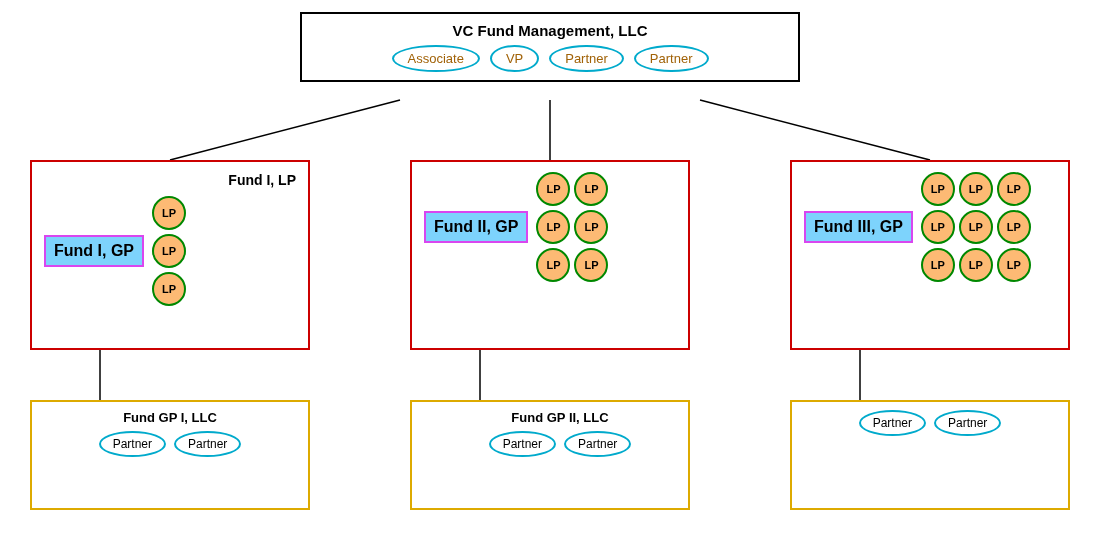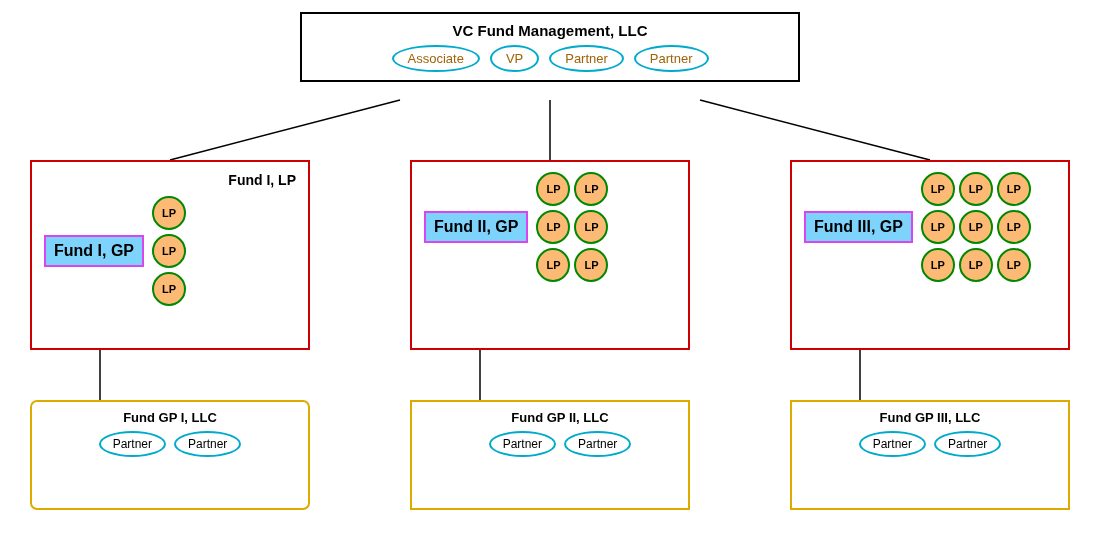--- a/index.html
+++ b/index.html
@@ -126,21 +126,21 @@
       color: #000;
       background: #fff;
     }
 
     
     
     .fund1 { left: 30px; top: 160px; width: 280px; height: 190px; }
     .fund2 { left: 410px; top: 160px; width: 280px; height: 190px; }
     .fund3 { left: 790px; top: 160px; width: 280px; height: 190px; }
 
-    .gplcc1 { left: 30px; top: 400px; width: 280px; height: 110px; border-radius: 7px; }
+    .gplcc1 { left: 30px; top: 400px; width: 280px; height: 110px; }
     .gplcc2 { left: 410px; top: 400px; width: 280px; height: 110px; padding-left: 32px; }
     .gplcc3 { left: 790px; top: 400px; width: 280px; height: 110px; }
 
     
     .lp-grid-3 { display: flex; flex-wrap: wrap; gap: 4px; max-width: 120px; }
   </style>
 </head>
 <body>
 
 <div class="diagram">
@@ -223,20 +223,19 @@
 
   <div class="gp-llc-box gplcc2">
     <div class="gp-llc-title">Fund GP II, LLC</div>
     <div class="partner-row">
       <div class="partner-oval">Partner</div>
       <div class="partner-oval">Partner</div>
     </div>
   </div>
 
   <div class="gp-llc-box gplcc3">
-    <div class="gp-llc-title">Fund GP III, LLC</div>
     <div class="partner-row">
       <div class="partner-oval">Partner</div>
       <div class="partner-oval">Partner</div>
     </div>
   </div>
 
 </div>
 
 </body></html>

